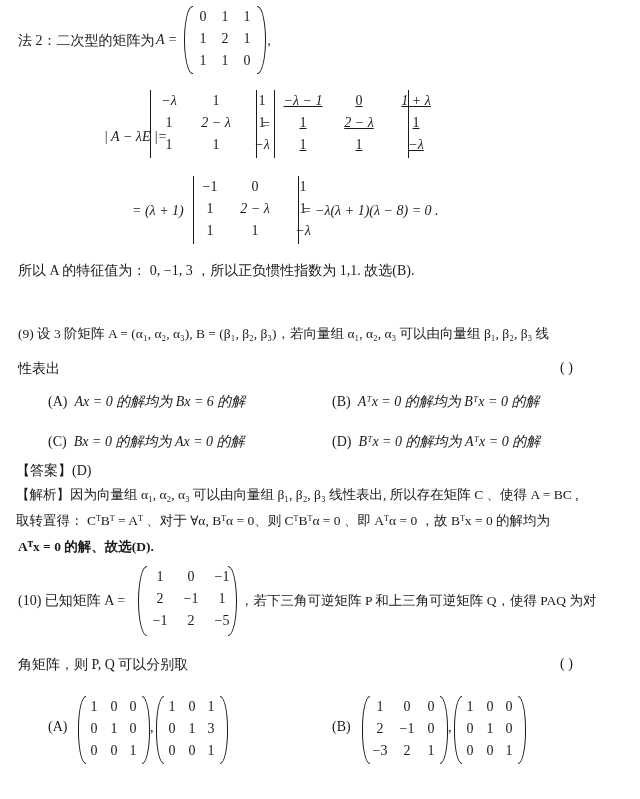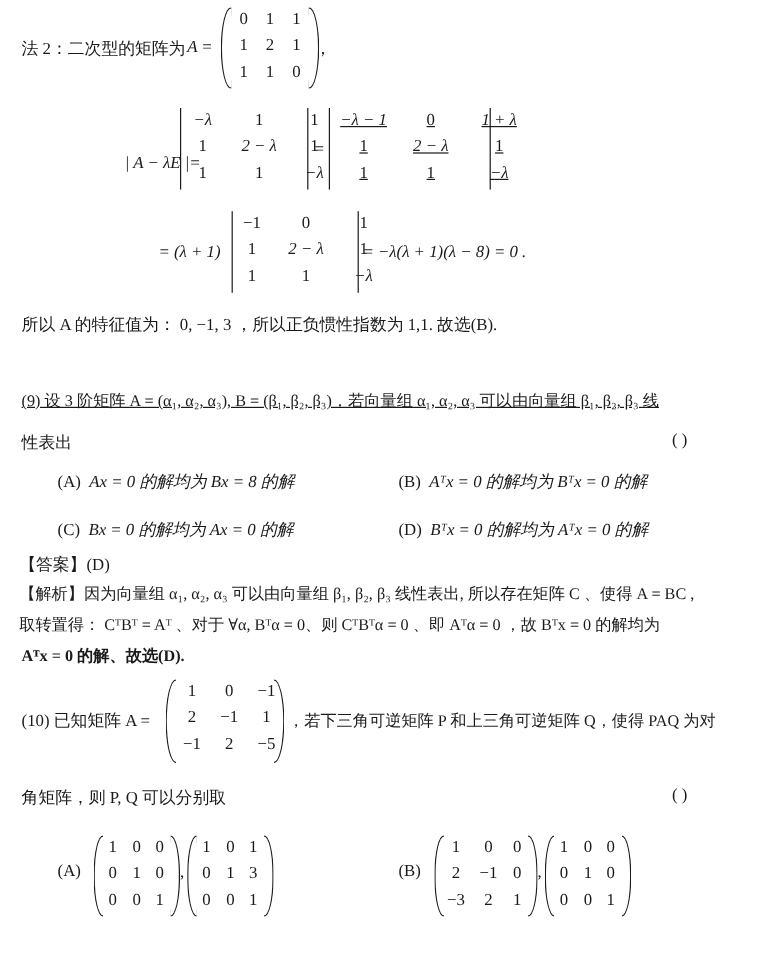--- a/index.html
+++ b/index.html
@@ -82,27 +82,27 @@
       <div class="cell">1</div>
       <div class="cell">1</div>
       <div class="cell it">−λ</div>
     </div>
   <div class="bar" style="left:298px;top:176px;height:68px;"></div>
 </div>
 <div class="abs it" style="left:302px;top:203px;">= −λ(λ + 1)(λ − 8) = 0 .</div>
 
 <div class="abs" style="left:18px;top:262px;">所以 A 的特征值为： 0, −1, 3 ，所以正负惯性指数为 1,1. 故选(B).</div>
 
-<div class="abs" style="left:18px;top:325px;font-size:13.5px;text-decoration:underline;">(9) 设 3 阶矩阵 A = (α₁, α₂, α₃), B = (β₁, β₂, β₃)，若向量组 α₁, α₂, α₃ 可以由向量组 β₁, β₂, β₃ 线</div>
+<div class="abs" style="left:18px;top:325px;font-size:13.5px;">(9) 设 3 阶矩阵 A = (α₁, α₂, α₃), B = (β₁, β₂, β₃)，若向量组 α₁, α₂, α₃ 可以由向量组 β₁, β₂, β₃ 线</div>
 <div class="abs" style="left:18px;top:360px;">性表出</div>
 <div class="abs" style="left:560px;top:360px;">(      )</div>
 
 <div class="abs" style="left:48px;top:393px;">
   <span>(A)</span>&nbsp;
-  <span class="it">Ax = 0 的解均为 Bx = 8 的解</span>
+  <span class="it">Ax = 0 的解均为 Bx = 6 的解</span>
 </div>
 <div class="abs" style="left:332px;top:393px;">
   <span>(B)</span>&nbsp;
   <span class="it">Aᵀx = 0 的解均为 Bᵀx = 0 的解</span>
 </div>
 <div class="abs" style="left:48px;top:433px;">
   <span>(C)</span>&nbsp;
   <span class="it">Bx = 0 的解均为 Ax = 0 的解</span>
 </div>
 <div class="abs" style="left:332px;top:433px;">

